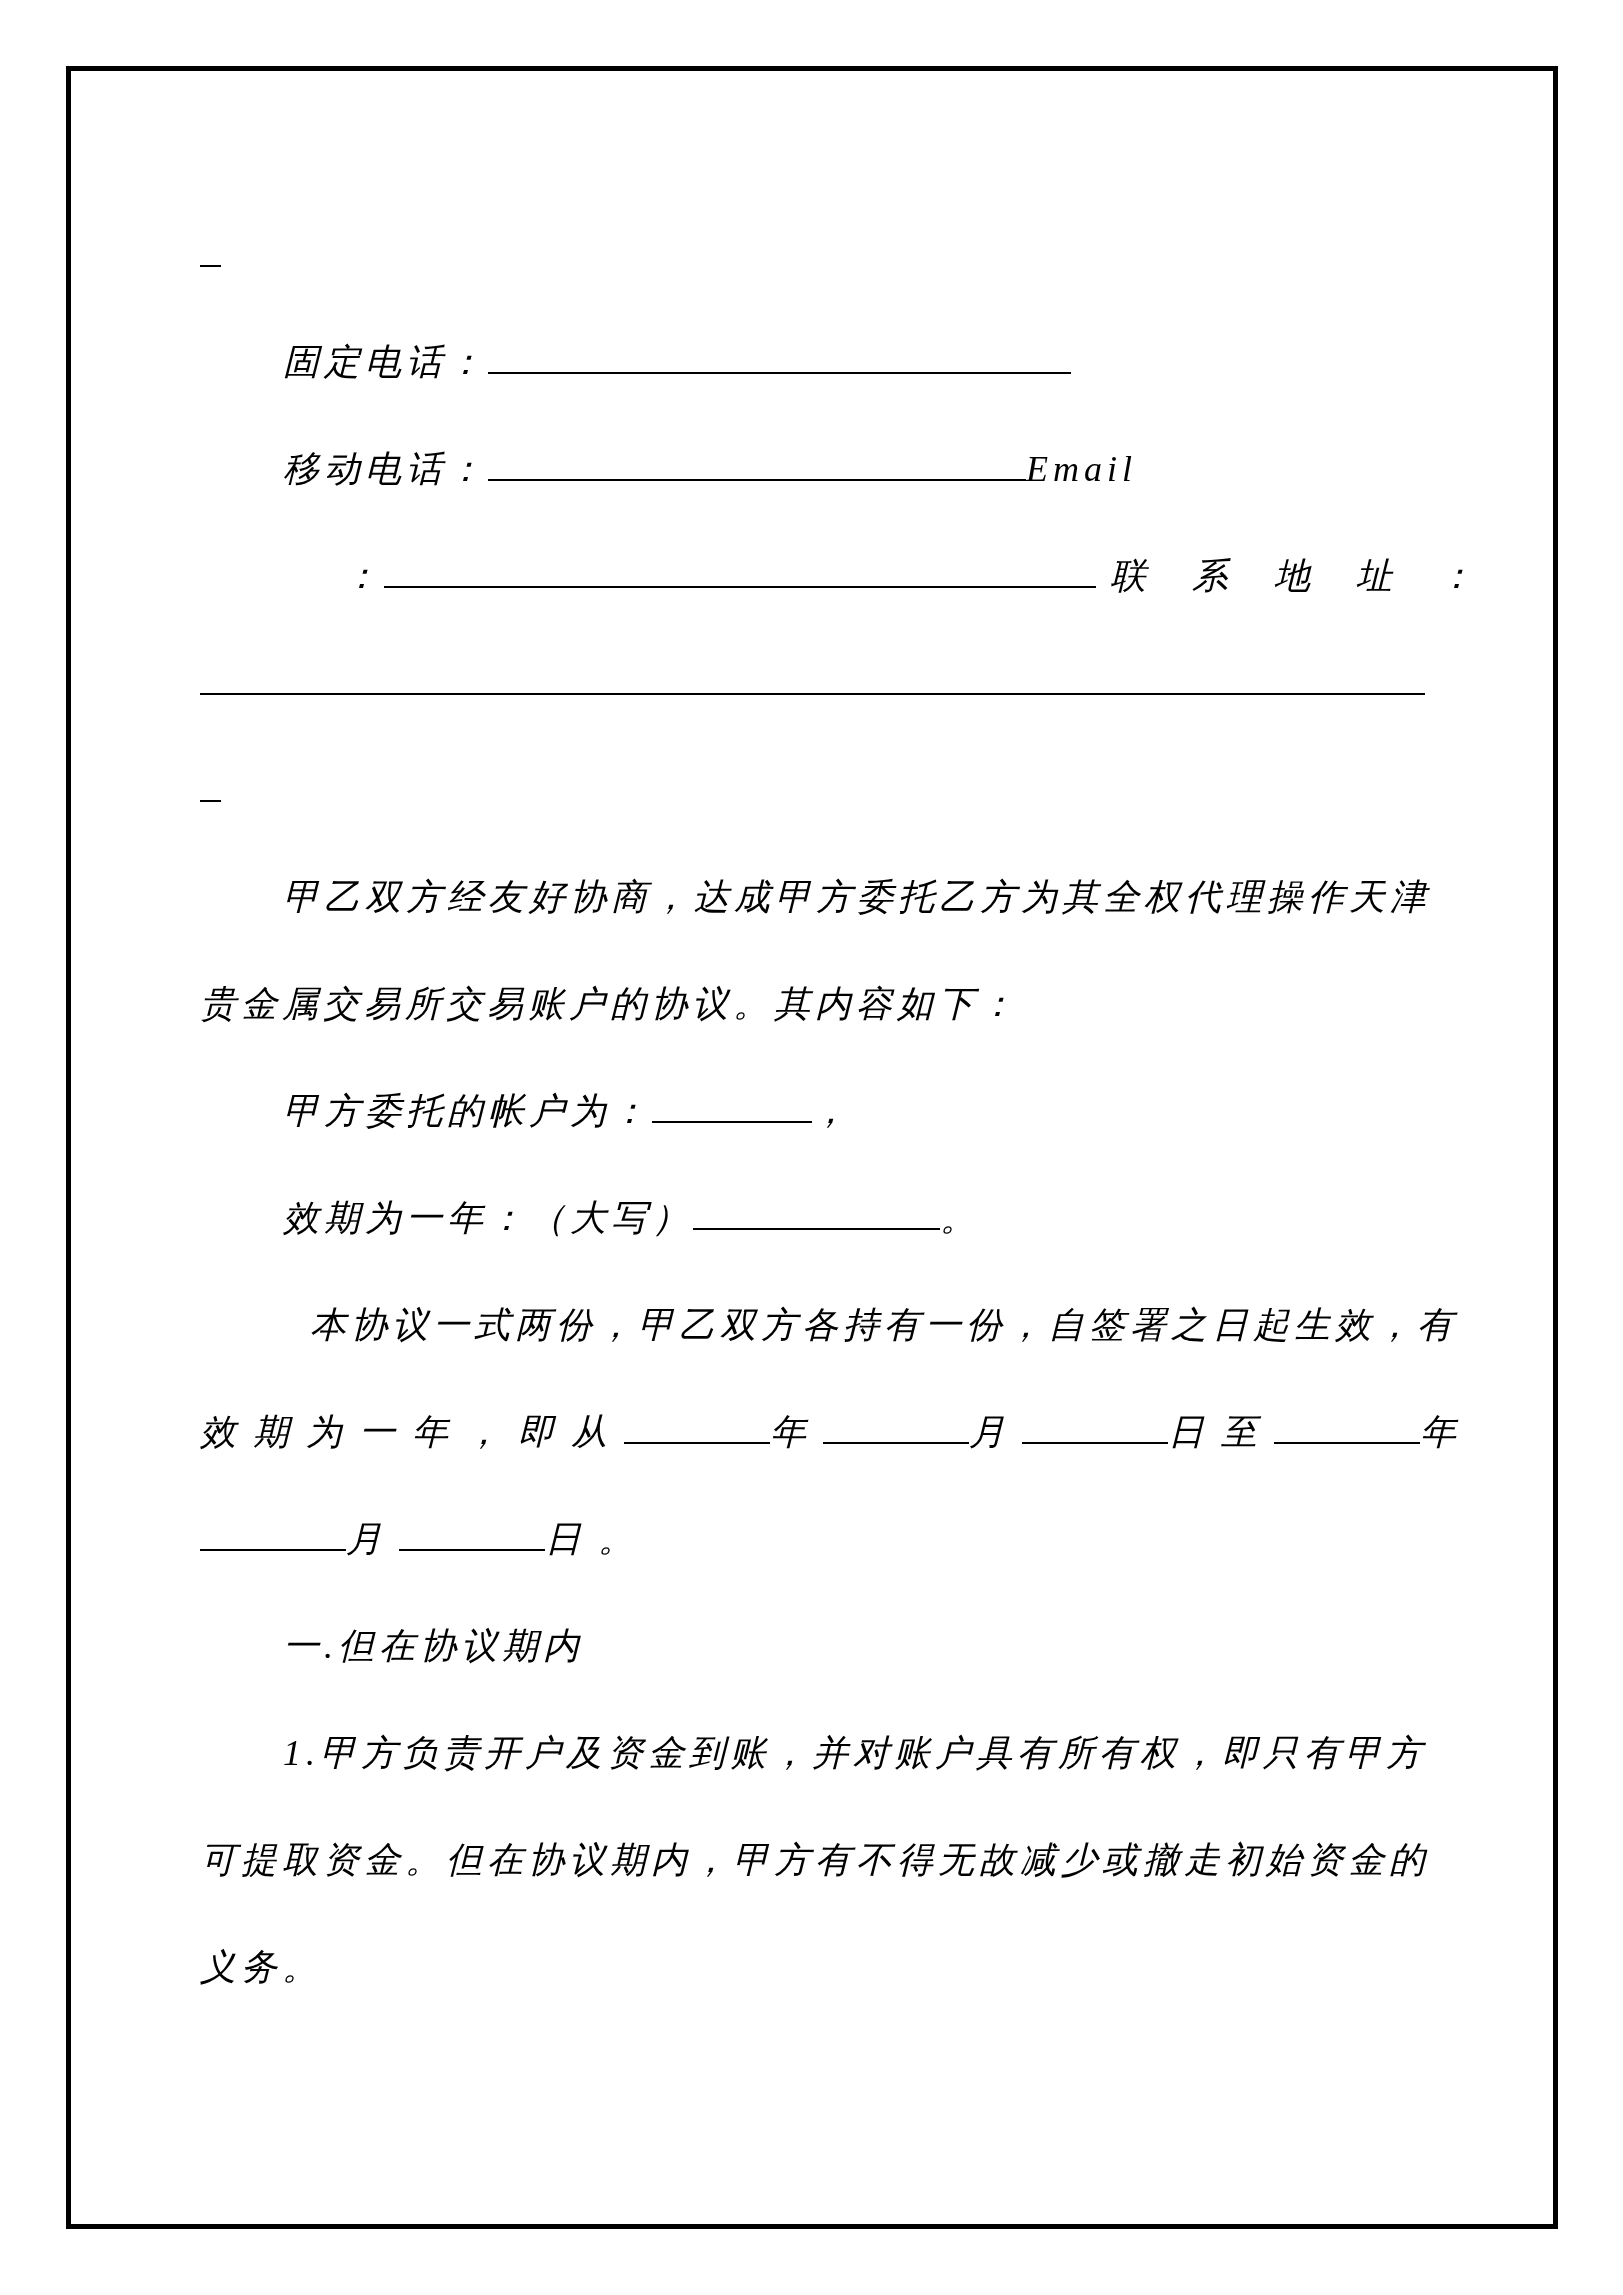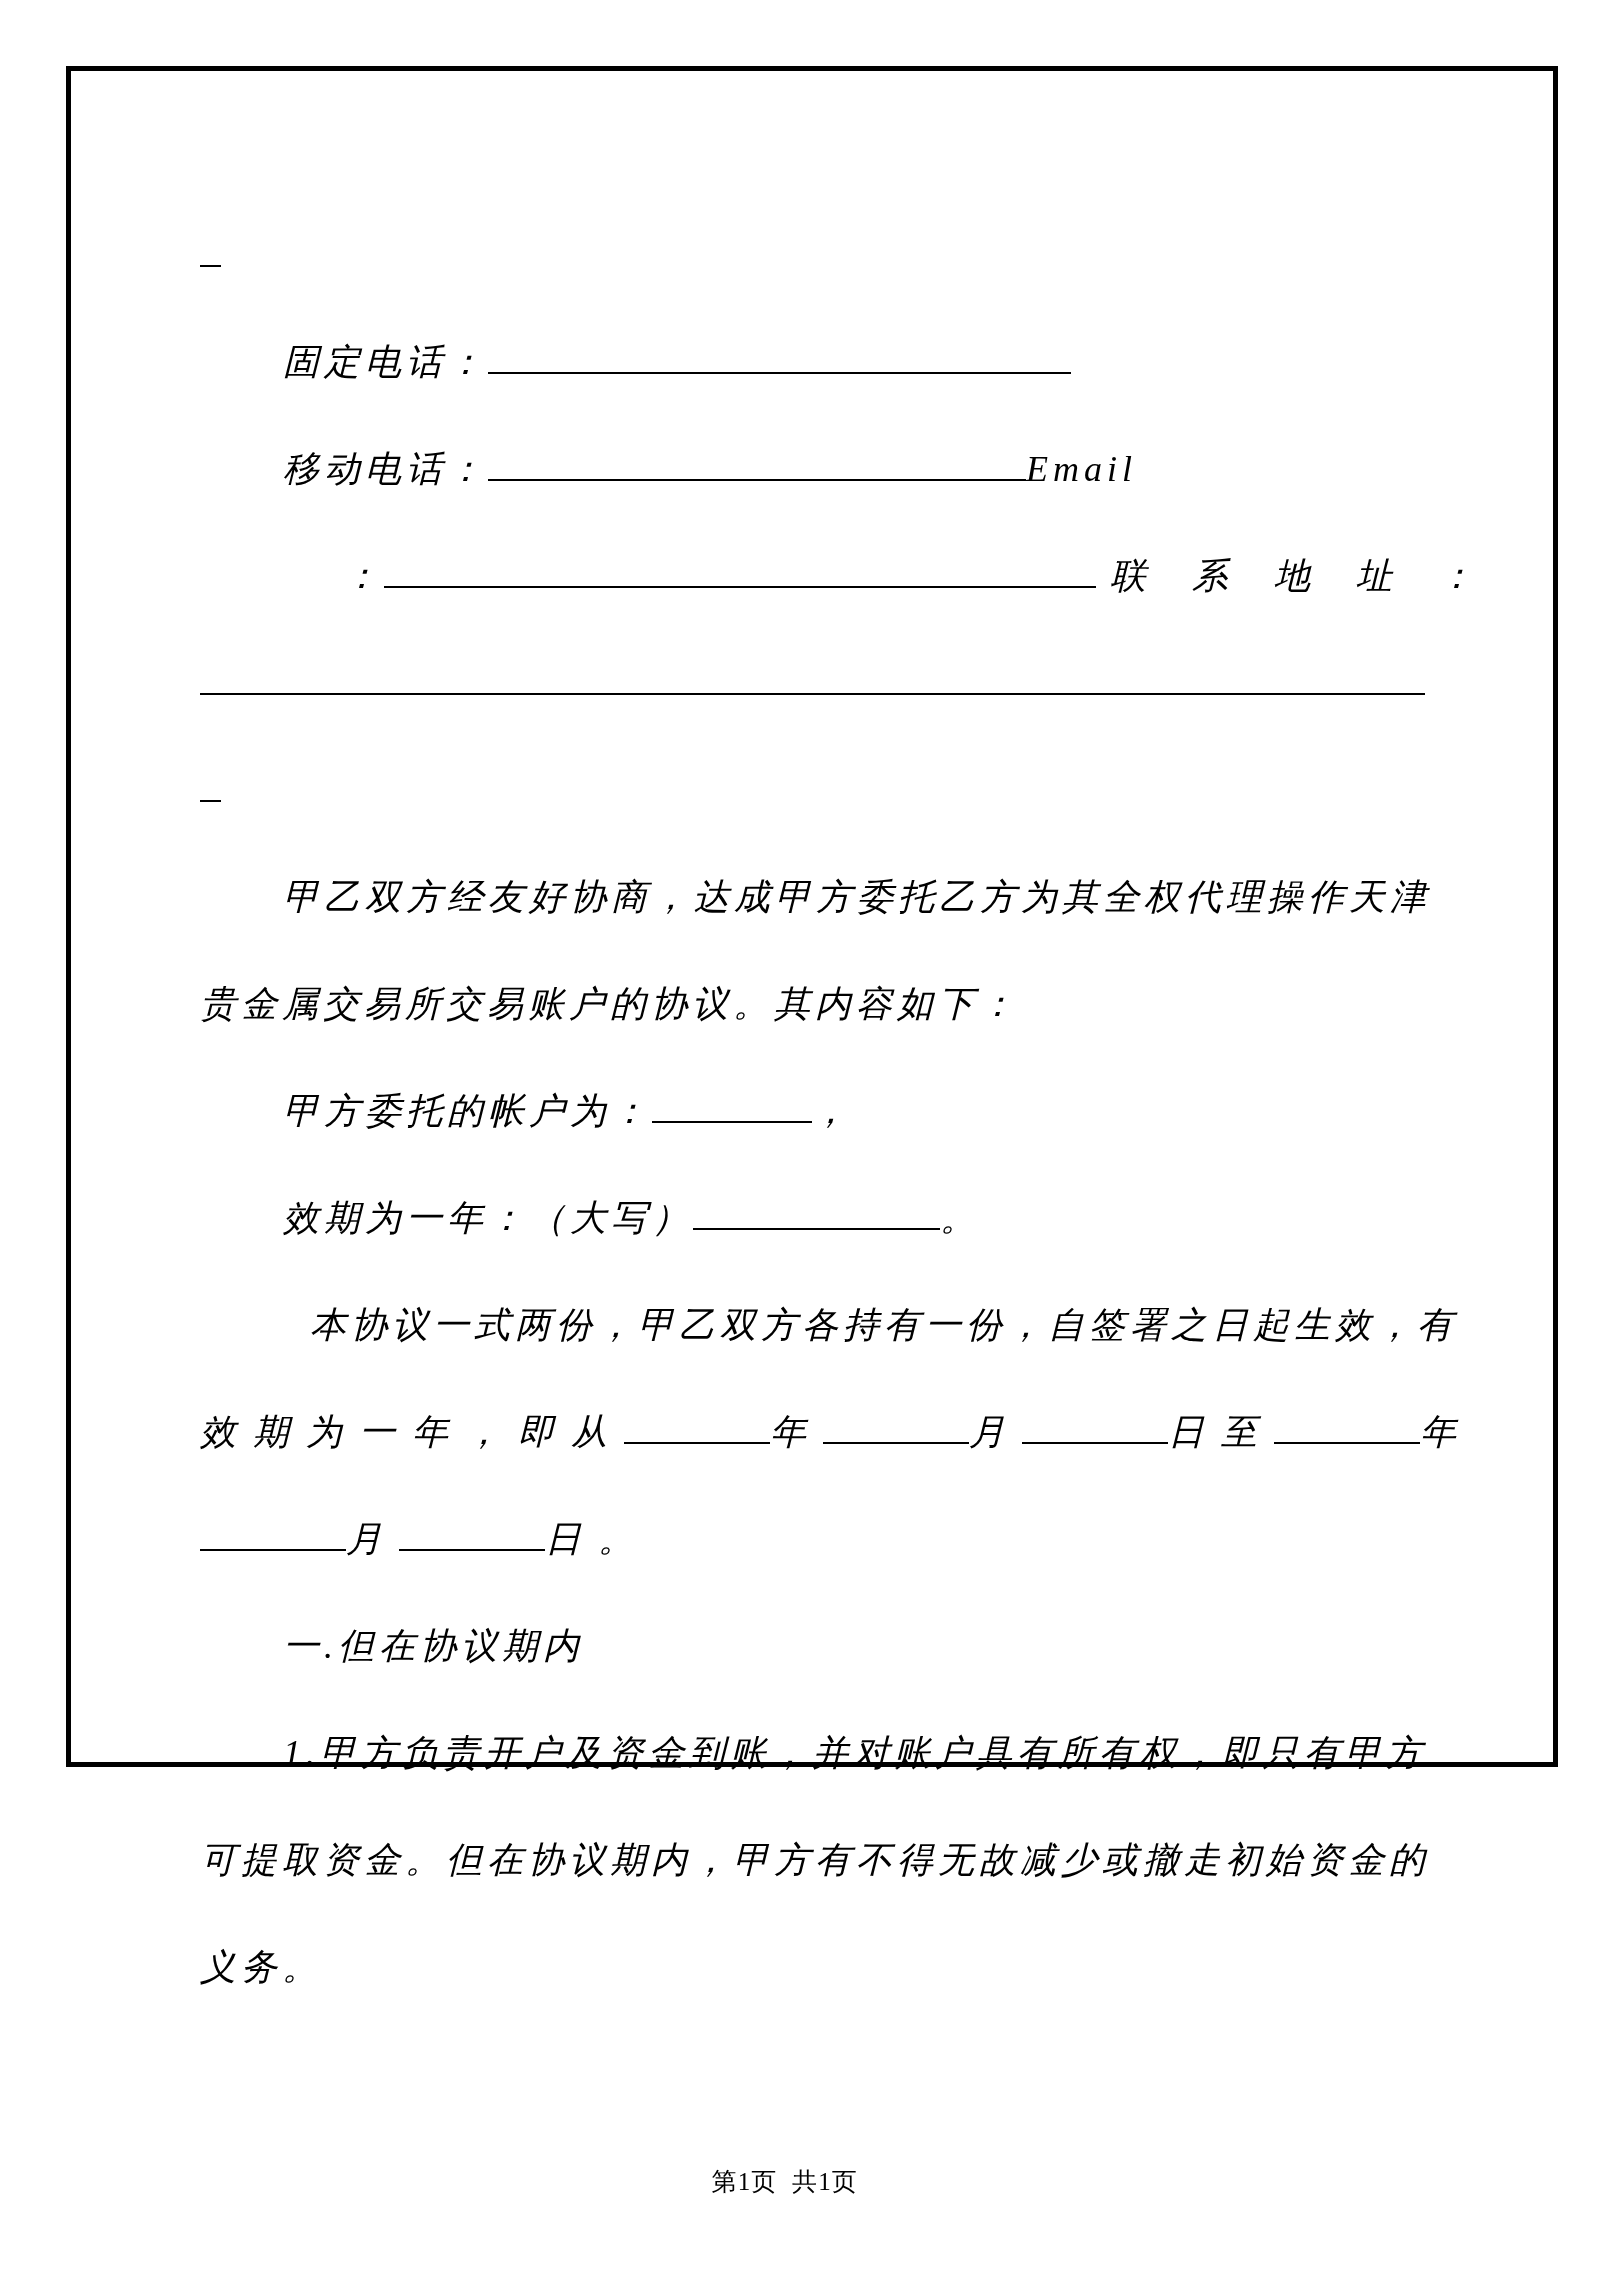--- a/index.html
+++ b/index.html
@@ -12,21 +12,21 @@
     height: 2295px;
     position: relative;
     font-family: "Liberation Serif", serif;
     color: #000000;
   }
   .frame {
     position: absolute;
     left: 66px;
     top: 66px;
     width: 1492px;
-    height: 1701px;
+    height: 2163px;
     border: 5px solid #000000;
     box-sizing: border-box;
   }
   .content {
     position: absolute;
     left: 0;
     top: 0;
     right: 0;
     bottom: 0;
     padding: 131px 95px 0 129px;
@@ -84,17 +84,14 @@
       <div class="line" style="padding-left: 83px;"><span class="txt">甲方委托的帐户为：</span><span class="blank" style="width: 160px;"></span><span class="txt">，</span></div>
       <div class="line" style="padding-left: 83px;"><span class="txt">效期为一年：（大写）</span><span class="blank" style="width: 247px;"></span><span class="txt">。</span></div>
       <div class="line" style="padding-left: 83px; text-align: right;"><span class="txt">本协议一式两份，甲乙双方各持有一份，自签署之日起生效，有</span></div>
       <div class="line spread"><span class="txt">效期为一年，即从</span><span class="blank" style="width: 146px;"></span><span class="txt">年</span><span class="blank" style="width: 146px;"></span><span class="txt">月</span><span class="blank" style="width: 146px;"></span><span class="txt">日至</span><span class="blank" style="width: 146px;"></span><span class="txt">年</span></div>
       <div class="line spread"><span class="blank" style="width: 146px;"></span><span class="txt">月</span><span class="blank" style="width: 146px;"></span><span class="txt">日。</span></div>
       <div class="line" style="padding-left: 83px;"><span class="txt">一.但在协议期内</span></div>
       <div class="line" style="padding-left: 83px;"><span class="txt">1.甲方负责开户及资金到账，并对账户具有所有权，即只有甲方</span></div>
       <div class="line"><span class="txt">可提取资金。但在协议期内，甲方有不得无故减少或撤走初始资金的</span></div>
       <div class="line"><span class="txt">义务。</span></div>
     </div>
-  <div class="footer">
-    <span>第1页  共1页</span>
-  </div>
 </div>
 
 
 </body></html>

